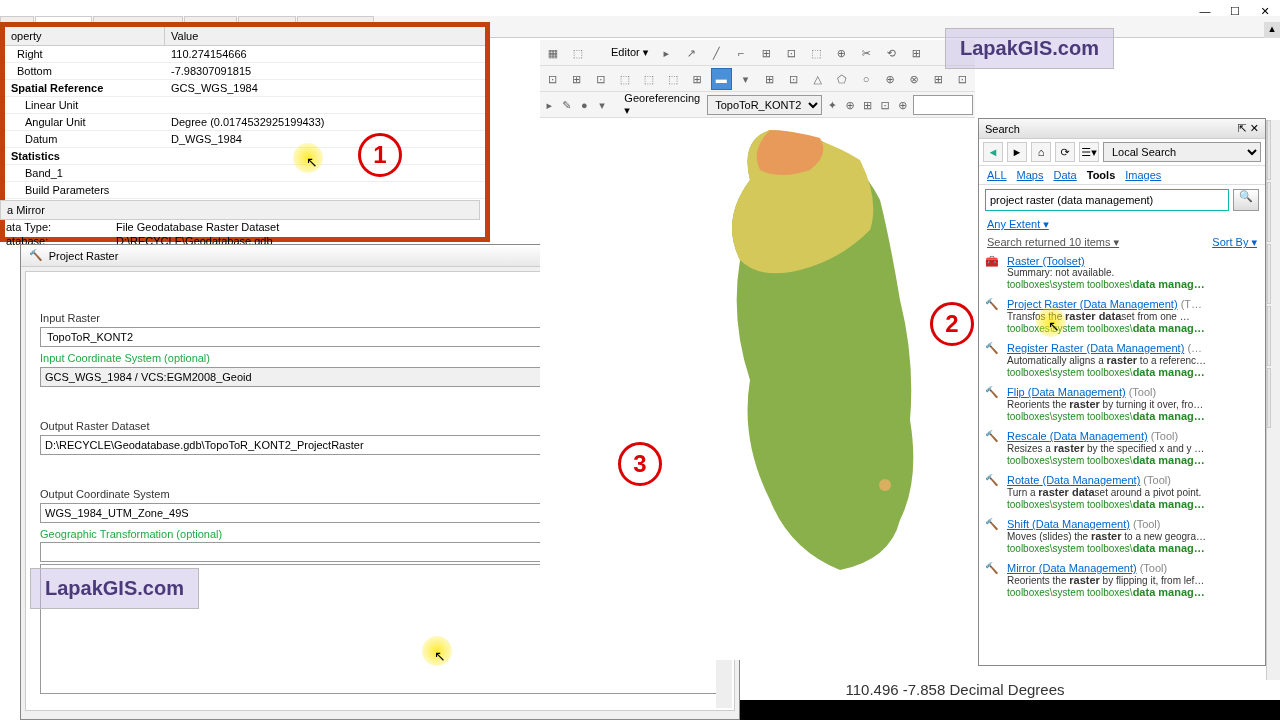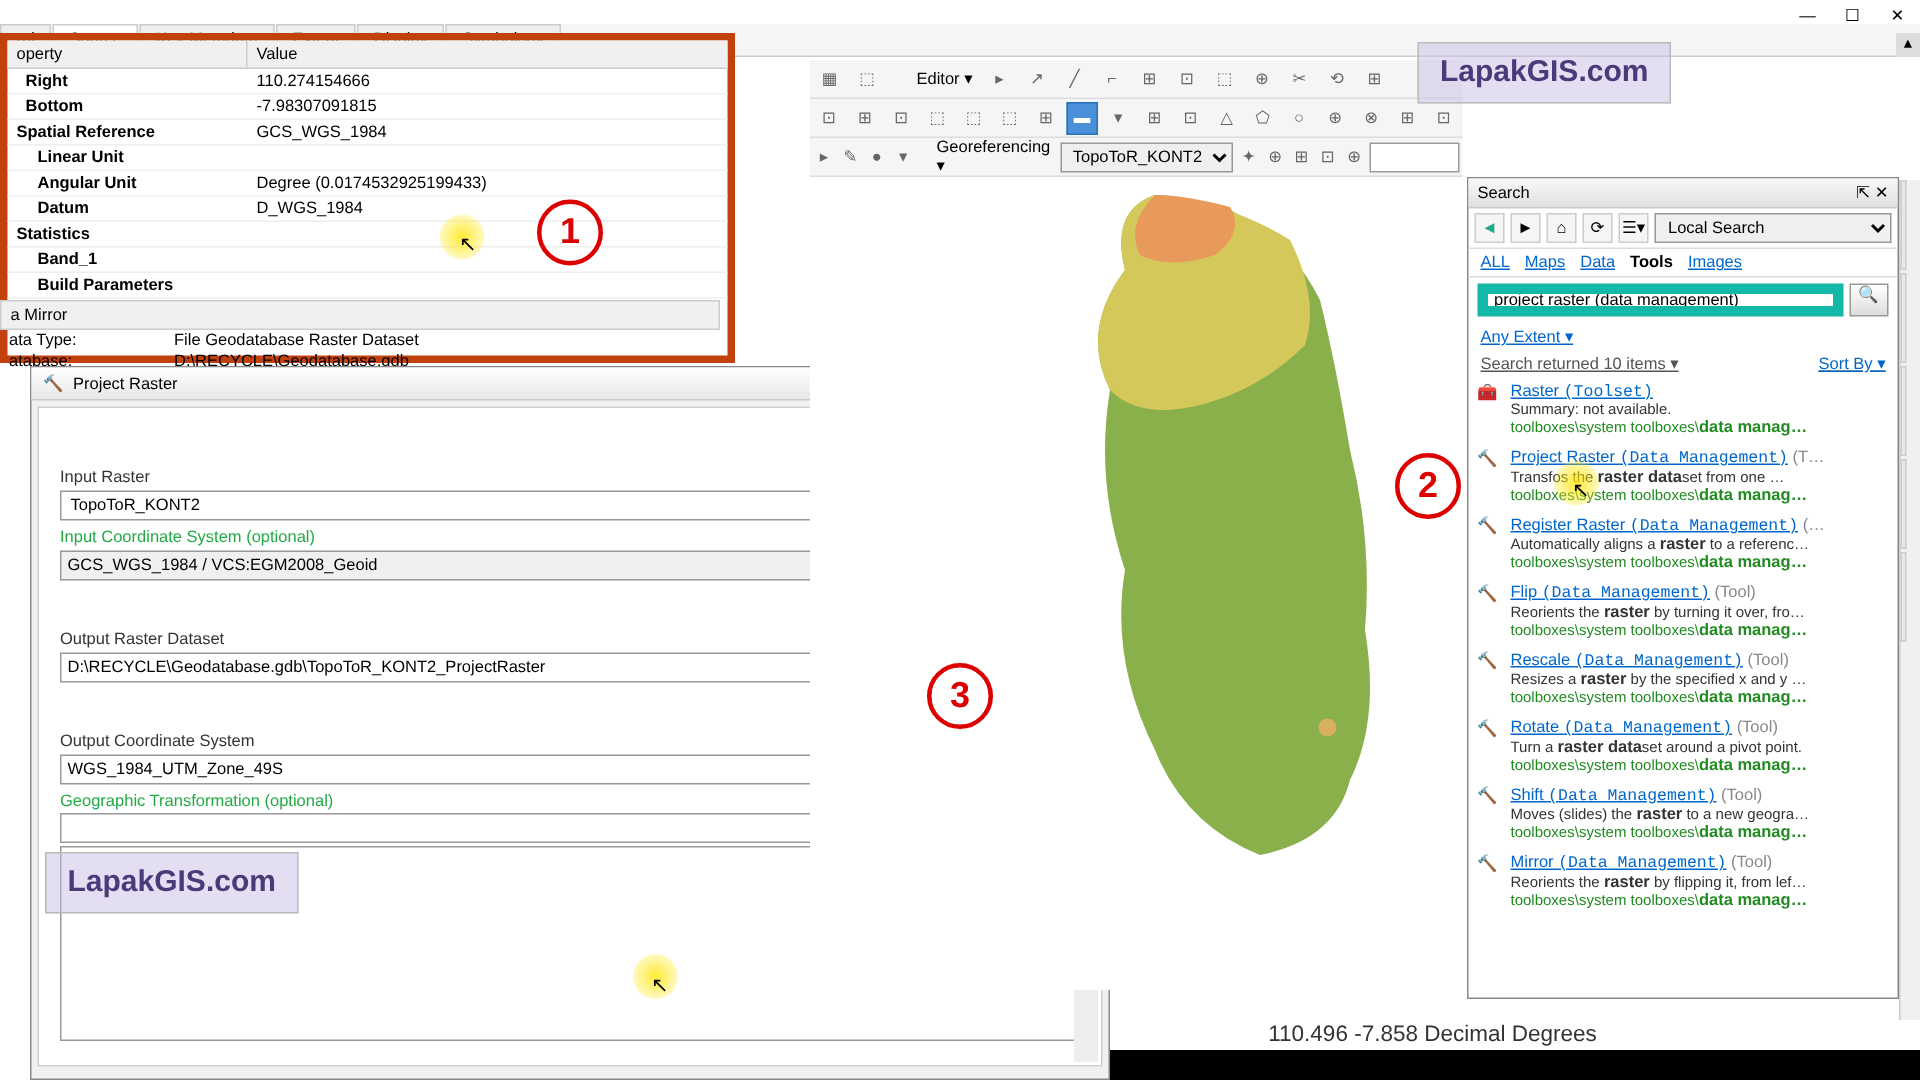--- a/index.html
+++ b/index.html
@@ -10,21 +10,21 @@
 .tab.active { background: #fff; }
 
 .win-btns { position: absolute; right: 0; top: 0; display: flex; }
 .win-btn { width: 30px; height: 22px; text-align: center; line-height: 22px; cursor: pointer; }
 
 .left-panel { position: absolute; left: 0; top: 22px; width: 490px; height: 220px; border: 5px solid #c2410c; }
 .prop-header { display: flex; background: #f0f0f0; border-bottom: 1px solid #ccc; }
 .prop-header div:first-child { width: 160px; padding: 3px 6px; border-right: 1px solid #ccc; }
 .prop-header div:last-child { flex: 1; padding: 3px 6px; }
 .prop-row { display: flex; border-bottom: 1px solid #eee; }
-.prop-row .k { width: 160px; padding: 2px 6px 2px 12px; font-weight: bold; }
+.prop-row .k { width: 160px; padding: 2px 6px 2px 12px; }
 .prop-row .v { flex: 1; padding: 2px 6px; }
 .prop-row.bold .k { font-weight: bold; padding-left: 6px; }
 .prop-row.indent .k { padding-left: 20px; }
 .scroll-up { position: absolute; right: 0; top: 22px; width: 16px; height: 16px; background: #ddd; text-align: center; cursor: pointer; }
 .scroll-dn { position: absolute; right: 0; top: 183px; width: 16px; height: 16px; background: #ddd; text-align: center; cursor: pointer; }
 
 .datasource { position: absolute; left: 0; top: 200px; width: 480px; }
 .ds-head { background: #f0f0f0; padding: 3px 6px; border: 1px solid #ccc; }
 .ds-row { display: flex; padding: 1px 6px; }
 .ds-row .k { width: 110px; }
@@ -57,31 +57,31 @@
 
 .search-panel { position: absolute; right: 14px; top: 118px; width: 288px; height: 548px; border: 1px solid #888; background: #fff; }
 .search-title { display: flex; justify-content: space-between; align-items: center; background: linear-gradient(#f8f8f8,#e0e0e0); padding: 3px 6px; border-bottom: 1px solid #ccc; }
 .search-nav { display: flex; align-items: center; gap: 4px; padding: 3px 4px; border-bottom: 1px solid #ddd; }
 .nav-btn { width: 20px; height: 20px; border: 1px solid #ccc; background: #f5f5f5; text-align: center; line-height: 18px; cursor: pointer; }
 .local-sel { flex: 1; height: 20px; border: 1px solid #999; padding: 1px 4px; }
 .search-tabs { display: flex; gap: 10px; padding: 3px 8px; border-bottom: 1px solid #ddd; }
 .stab { color: #0066cc; text-decoration: underline; cursor: pointer; }
 .stab.active { color: #000; font-weight: bold; text-decoration: none; }
 .search-input-row { display: flex; padding: 4px 6px; gap: 4px; }
-.search-input { flex: 1; height: 22px; border: 7px solid #14b8a6; padding: 2px 4px; }
+.search-input { flex: 1; height: 22px; border: 1px solid #14b8a6; padding: 2px 4px; }
 .search-go { width: 26px; height: 22px; border: 1px solid #999; background: linear-gradient(#fff,#ddd); cursor: pointer; text-align: center; }
 .extent-row { display: flex; justify-content: space-between; padding: 3px 8px; font-size: 10px; }
 .extent-row a { color: #0066cc; text-decoration: underline; cursor: pointer; }
 .results-meta { padding: 2px 8px; font-size: 10px; color: #555; display: flex; justify-content: space-between; text-decoration: underline; }
 .results { overflow-y: auto; height: 400px; }
 .result { display: flex; padding: 4px 6px; gap: 6px; }
 .ricon { width: 16px; flex-shrink: 0; }
 .rbody { flex: 1; }
 .rtitle { color: #0066cc; text-decoration: underline; cursor: pointer; }
-.rtitle .dm { color: #0066cc; font-family: Liberation Mono, monospace; }
+.rtitle .dm { color: #0066cc; }
 .rtool { color: #888; }
 .rsum { color: #333; font-size: 10px; }
 .rsum b { font-weight: bold; }
 .rpath { color: #228b22; font-size: 10px; }
 .rpath b { font-weight: bold; }
 
 .watermark { position: absolute; background: rgba(200,190,230,0.5); padding: 8px 14px; border: 1px solid #bbb; font-size: 20px; font-weight: bold; color: #4a3a7a; }
 .wm1 { left: 945px; top: 28px; }
 .wm2 { left: 30px; top: 568px; }
 

